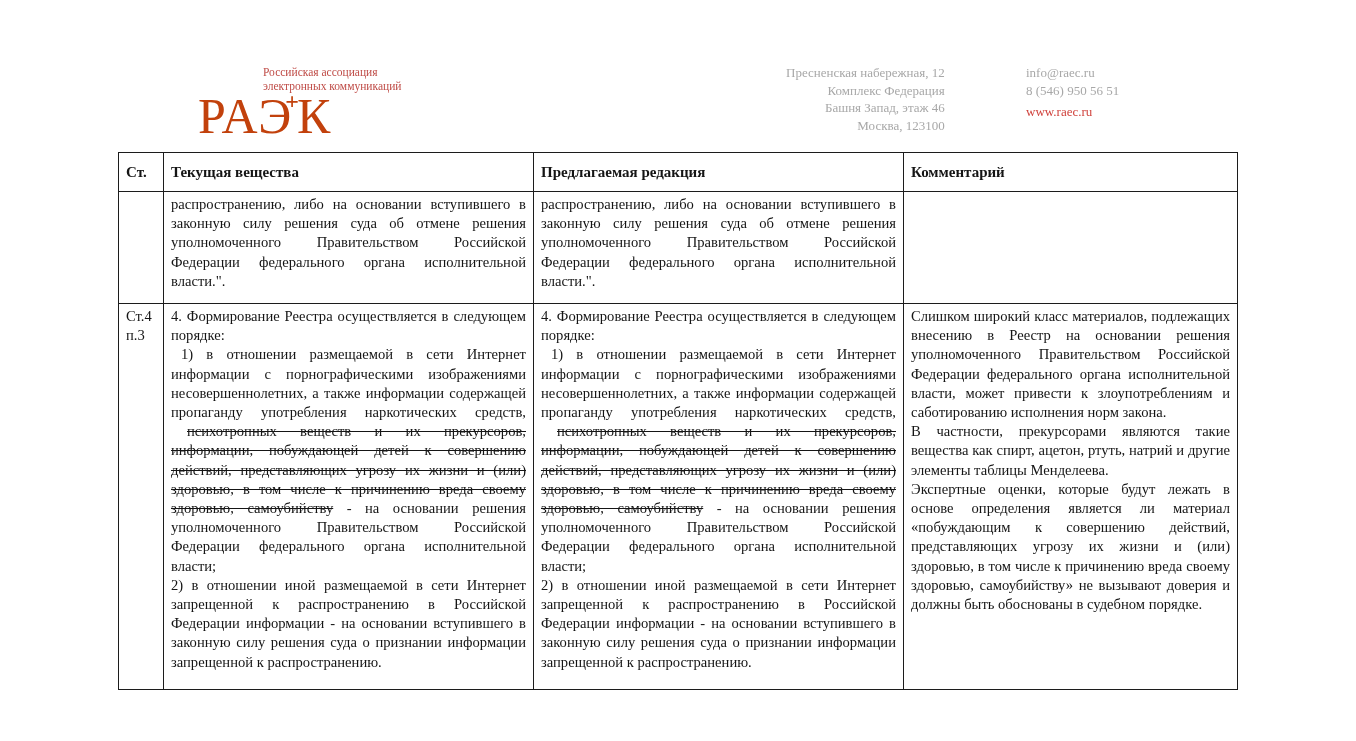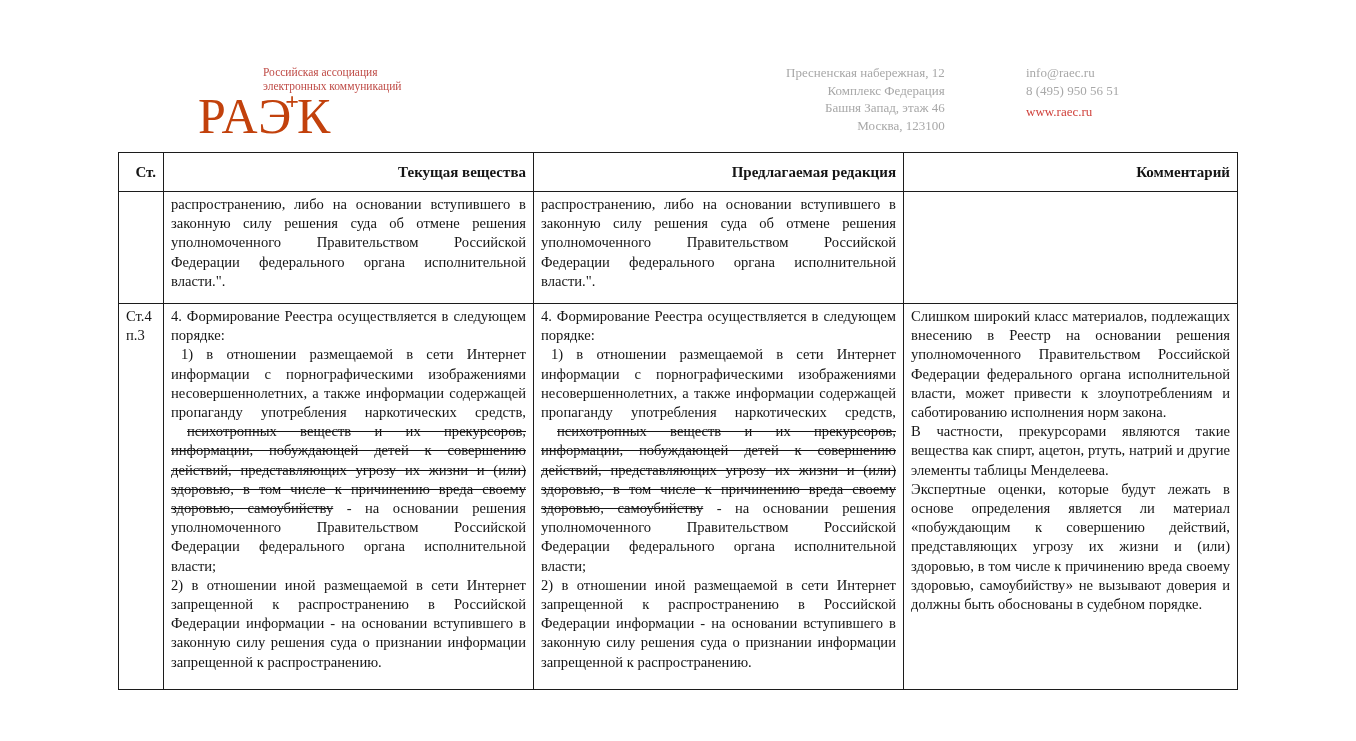--- a/index.html
+++ b/index.html
@@ -48,21 +48,21 @@
     width: 1119px;
     border-collapse: collapse;
     font-family: "Liberation Serif", "DejaVu Serif", serif;
     color: #151515;
     table-layout: fixed;
   }
   table.revision, table.revision th, table.revision td {
     border: 1.5px solid #1c1c1c;
   }
   table.revision th {
-    text-align: right; font-size: 15px; font-weight: bold;
+    text-align: left; font-size: 15px; font-weight: bold;
     padding: 7px 7px; height: 39px; vertical-align: middle;
   }
   table.revision td {
     vertical-align: top;
     font-size: 14.6px; line-height: 19.2px;
     padding: 3px 7px 5px 7px;
     text-align: justify;
   }
   table.revision tbody tr:nth-child(1) td { height: 112px; }
   table.revision tbody tr:nth-child(2) td { height: 386px; }
@@ -87,21 +87,21 @@
 
   <div class="address-block">
     <div>Пресненская набережная, 12</div>
     <div>Комплекс Федерация</div>
     <div>Башня Запад, этаж 46</div>
     <div>Москва, 123100</div>
   </div>
 
   <div class="contact-block">
     <div>info@raec.ru</div>
-    <div>8 (495) 950 56 51</div>
+    <div>8 (546) 950 56 51</div>
   </div>
 
   <a class="website" href="#">www.raec.ru</a>
 </div>
 
 <table class="revision">
   <colgroup>
     <col class="c-art">
       <col class="c-cur">
       <col class="c-prop">

